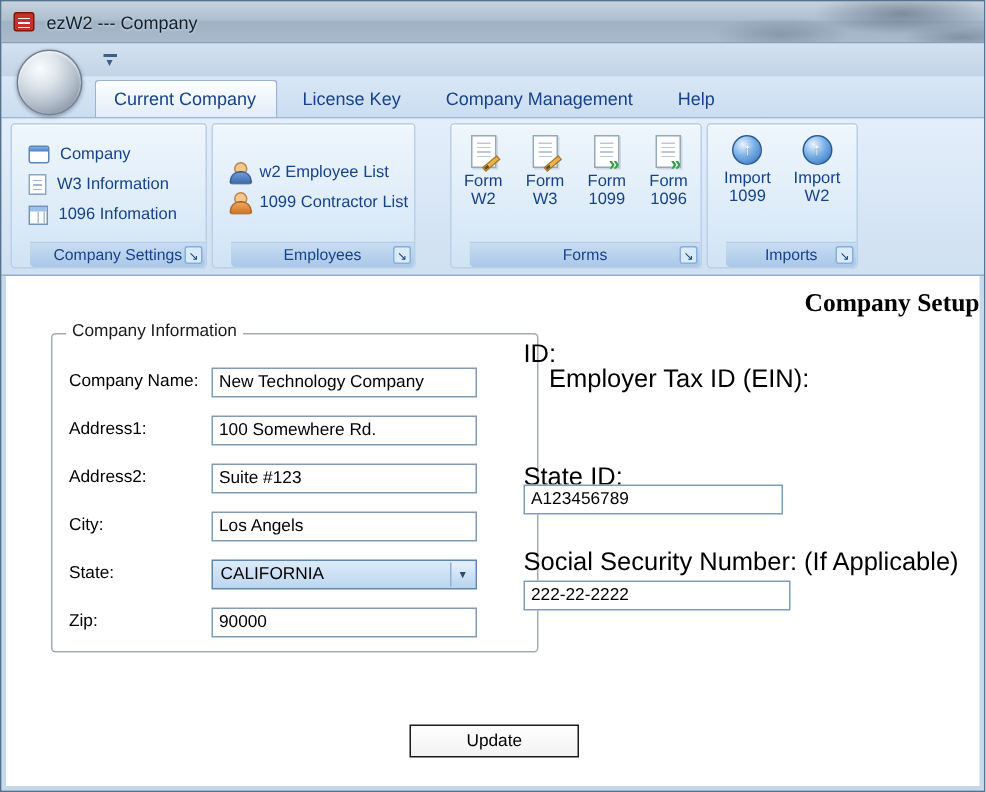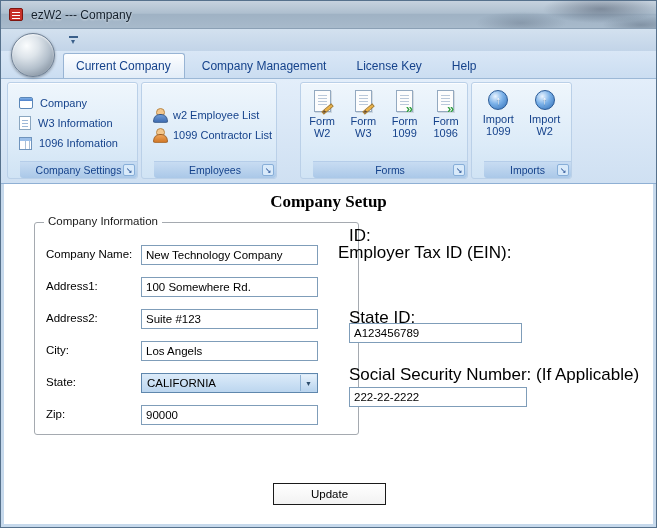--- a/index.html
+++ b/index.html
@@ -148,21 +148,21 @@
   .imp { width:20px; height:20px; border-radius:50%;
     background:radial-gradient(circle at 35% 30%, #eaf4ff, #79b0e8 45%, #2f6cb4);
     border:1px solid #2a5a96; display:flex; align-items:center; justify-content:center;
     color:#fff; font-size:11px; font-weight:bold; text-shadow:0 1px 1px rgba(0,0,0,.35); flex:none; }
 
   
   .main-wrap { position:absolute; left:0; right:0; top:183px; bottom:0; background:#c6d9ec; padding:0 3px 3px 3px; }
   .main { position:relative; width:100%; height:100%; background:#ffffff; }
 
   .setup-heading {
-    position:absolute; left:0; right:0; top:8px; text-align:center;
+    position:absolute; left:0; right:0; top:8px; text-align:right;
     font-family:"Liberation Serif", serif; font-weight:bold; font-size:17px; color:#000;
   }
 
   .gbox {
     position:absolute; left:30px; top:38px; width:325px; height:213px;
     border:1px solid #a5aab0; border-radius:3px;
   }
   .gbox-legend {
     position:absolute; left:9px; top:-8px; background:#fff; padding:0 4px; font-size:11.5px; color:#1a1a1a;
   }
@@ -211,22 +211,22 @@
     <div class="qat-drop">
       <span class="bar"></span>
       <span class="arr">▾</span>
     </div>
   </div>
 
   <div class="orb"></div>
 
   <div class="tabs">
     <div class="tab active">Current Company</div>
+    <div class="tab">License Key</div>
     <div class="tab">Company Management</div>
-    <div class="tab">License Key</div>
     <div class="tab">Help</div>
   </div>
 
   <div class="ribbon">
 
     <div class="group g1">
       <div class="nav-stack">
         <div class="nav-item">
           <span class="ic-window"></span>
           <span>Company</span>
@@ -369,21 +369,21 @@
           </div>
         </div>
         <div class="frow" style="top:182px;">
           <span class="flabel">Zip:</span>
           <input class="tbox" value="90000" style="">
         </div>
       </div>
 
       <span class="rcol-label" style="left:345px; top:42px;">ID:</span>
 
-      <span class="rcol-label" style="left:334px; top:59px;">Employer Tax ID (EIN):</span>
+      <span class="rcol-label" style="left:362px; top:59px;">Employer Tax ID (EIN):</span>
 
       <span class="rcol-label" style="left:345px; top:124px;">State ID:</span>
       <input class="rcol-input" style="left: 345px; top: 139px; width: 173px;" value="A123456789">
 
       <span class="rcol-label" style="left:345px; top:181px;">Social Security Number: (If Applicable)</span>
       <input class="rcol-input" style="left: 345px; top: 203px; width: 178px;" value="222-22-2222">
 
       <button class="update-btn">Update</button>
 
     </div>

